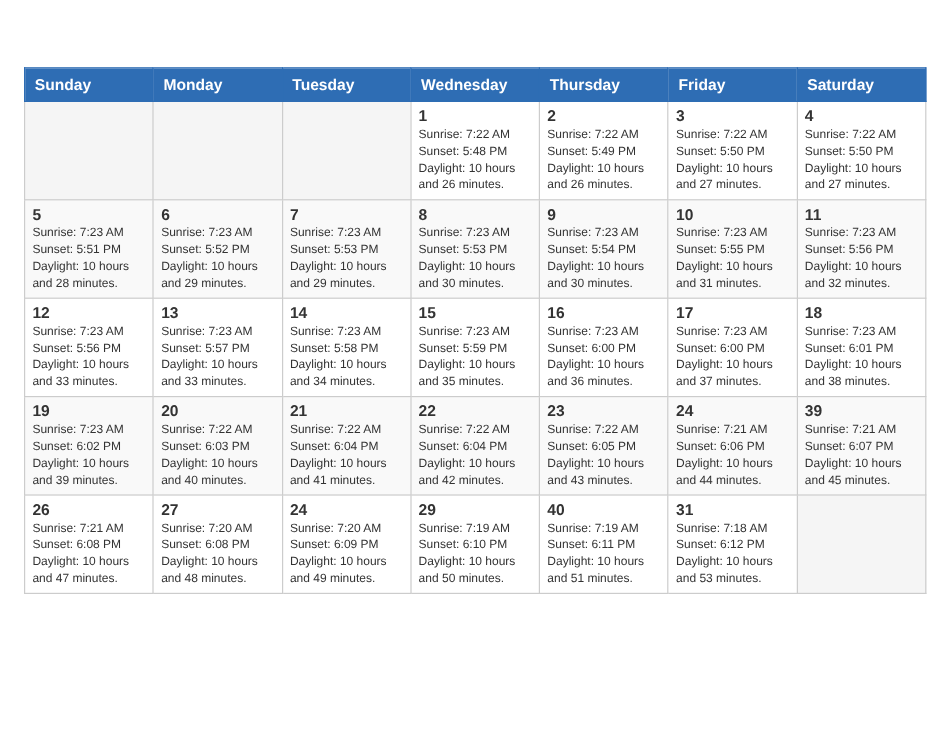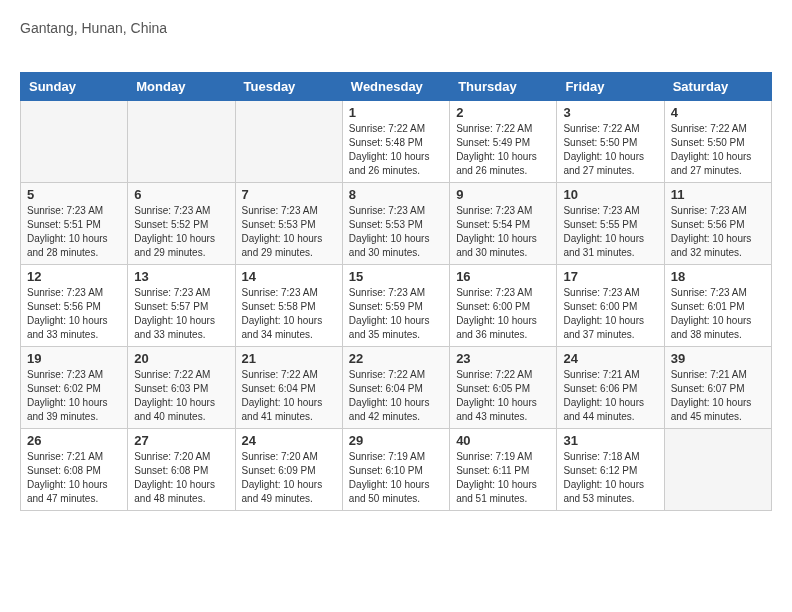--- a/index.html
+++ b/index.html
@@ -88,21 +88,20 @@
       background: #f5f5f5 !important;
     }
     .row-even td { background: #f0f4f8; }
     .row-odd td { background: #fff; }
   </style>
 </head>
 <body>
 
 <div class="header">
   <div class="title-block">
-    <div class="location">Gantang, Hunan, China</div>
   </div>
 </div>
 
 <table class="calendar">
   <thead>
     <tr>
     <th>Sunday</th>
         <th>Monday</th>
         <th>Tuesday</th>
         <th>Wednesday</th>

